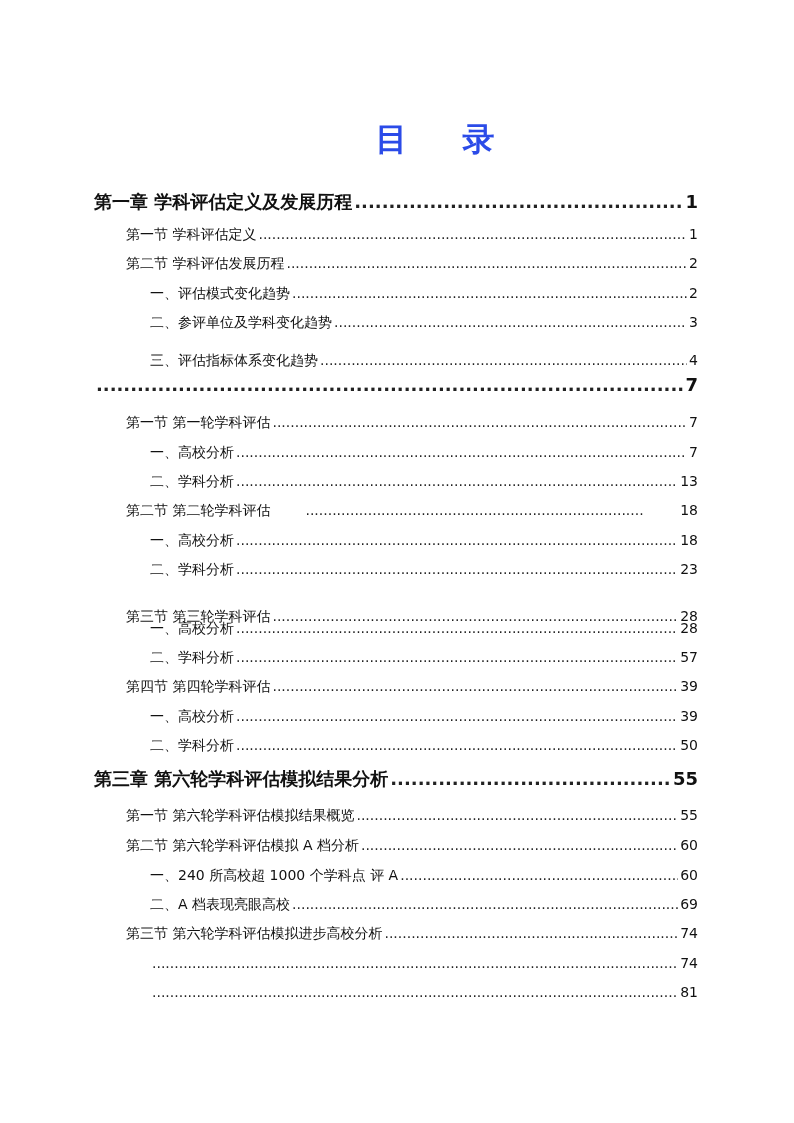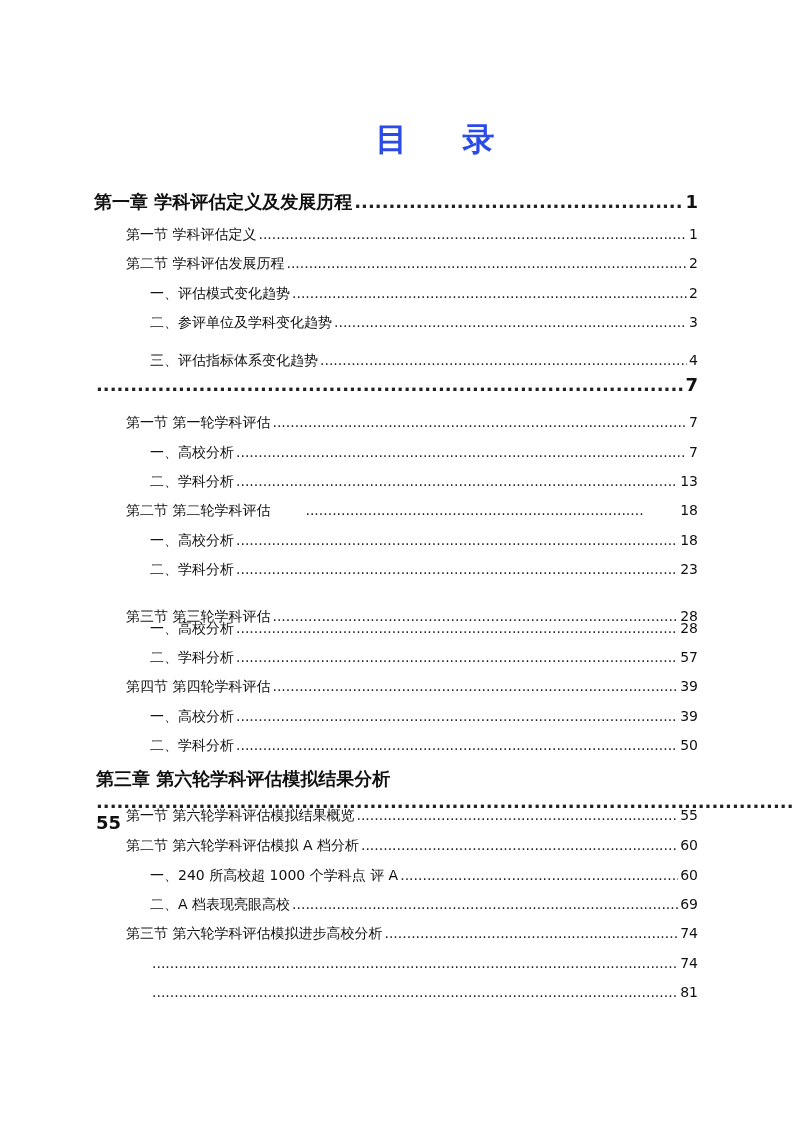--- a/index.html
+++ b/index.html
@@ -111,21 +111,21 @@
     <div class="row sub" style="top: 708px;">
       <span class="label">一、高校分析</span>
       <span class="dots"></span>
       <span class="page">39</span>
     </div>
     <div class="row sub" style="top: 737px;">
       <span class="label">二、学科分析</span>
       <span class="dots"></span>
       <span class="page">50</span>
     </div>
-    <div class="row ch" style="top: 767px; flex-direction: column;">
+    <div class="row ch" style="top: 767px;">
       <span class="label">第三章  第六轮学科评估模拟结果分析</span>
       <span class="dots"></span>
       <span class="page">55</span>
     </div>
     <div class="row sec" style="top: 807px;">
       <span class="label">第一节  第六轮学科评估模拟结果概览</span>
       <span class="dots"></span>
       <span class="page">55</span>
     </div>
     <div class="row sec" style="top: 837px;">

